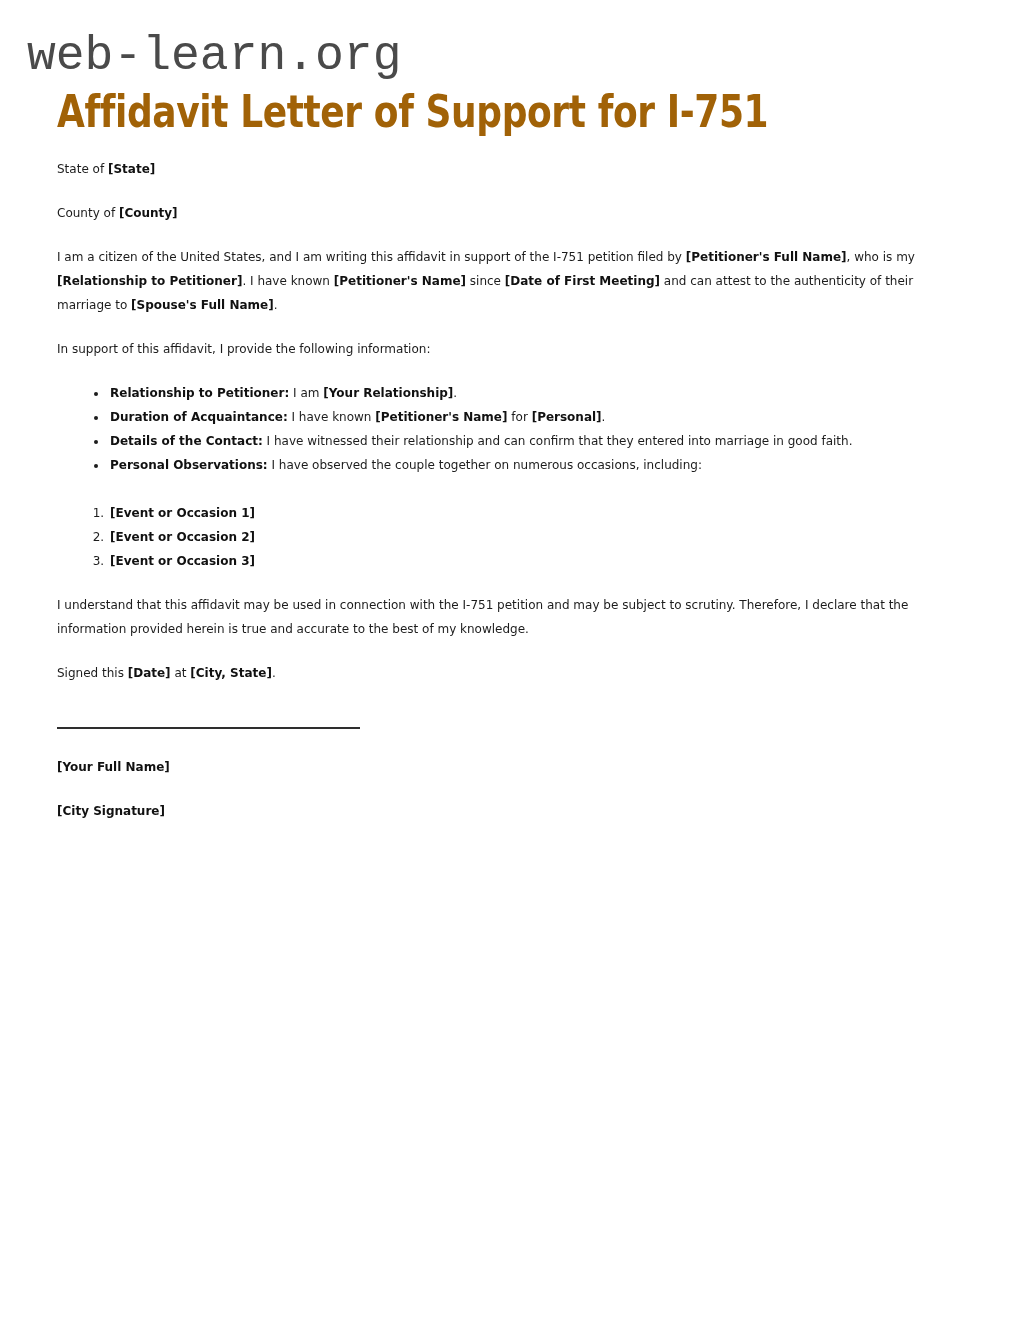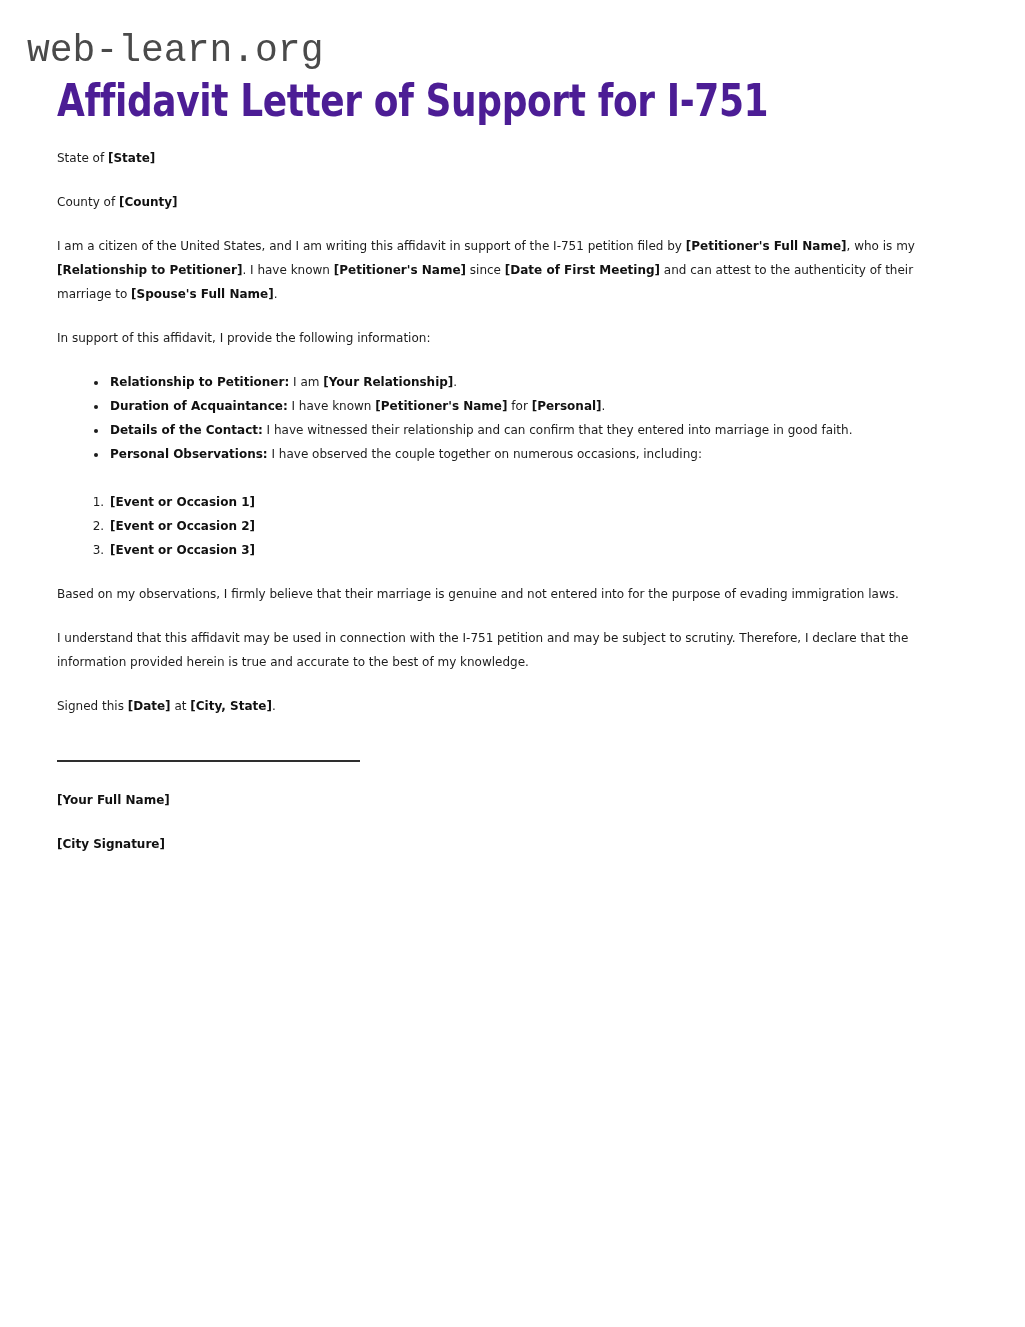--- a/index.html
+++ b/index.html
@@ -16,33 +16,33 @@
   }
   .page {
     box-sizing: border-box;
     width: 1025px;
     height: 1327px;
     padding: 30px 57px 0 57px;
     background: #ffffff;
   }
   .brand {
     font-family: "Liberation Mono", "DejaVu Sans Mono", monospace;
-    font-size: 38px;
+    font-size: 48px;
     line-height: 1.1;
     color: #4a4a4a;
     margin-left: -30px;
     letter-spacing: 0px;
     white-space: nowrap;
   }
   h1.doc-title {
     margin: 4px 0 16px 0;
     font-size: 45px;
     line-height: 1.12;
     font-weight: bold;
-    color: #4c1d95;
+    color: #a16207;
     white-space: nowrap;
   }
   h1.doc-title .squeeze {
     display: inline-block;
     transform: scaleX(0.8);
     transform-origin: top left;
     letter-spacing: -0.5px;
   }
   .doc {
     font-size: 12px;
@@ -104,21 +104,20 @@
       <li><span class="b">Details of the Contact:</span><span> I have witnessed their relationship and can confirm that they entered into marriage in good faith.</span></li>
       <li><span class="b">Personal Observations:</span><span> I have observed the couple together on numerous occasions, including:</span></li>
     </ul>
 
     <ol class="events">
       <li><span class="b">[Event or Occasion 1]</span></li>
       <li><span class="b">[Event or Occasion 2]</span></li>
       <li><span class="b">[Event or Occasion 3]</span></li>
     </ol>
 
-    <p><span>Based on my observations, I firmly believe that their marriage is genuine and not entered into for the purpose of evading immigration laws.</span></p>
 
     <p><span>I understand that this affidavit may be used in connection with the I-751 petition and may be subject to scrutiny. Therefore, I declare that the information provided herein is true and accurate to the best of my knowledge.</span></p>
 
     <p><span>Signed this </span><span class="b">[Date]</span><span> at </span><span class="b">[City, State]</span><span>.</span></p>
 
     <div class="sig-line"></div>
 
     <div class="sig-block">
       <p><span class="b">[Your Full Name]</span></p>
       <p><span class="b">[City Signature]</span></p>

